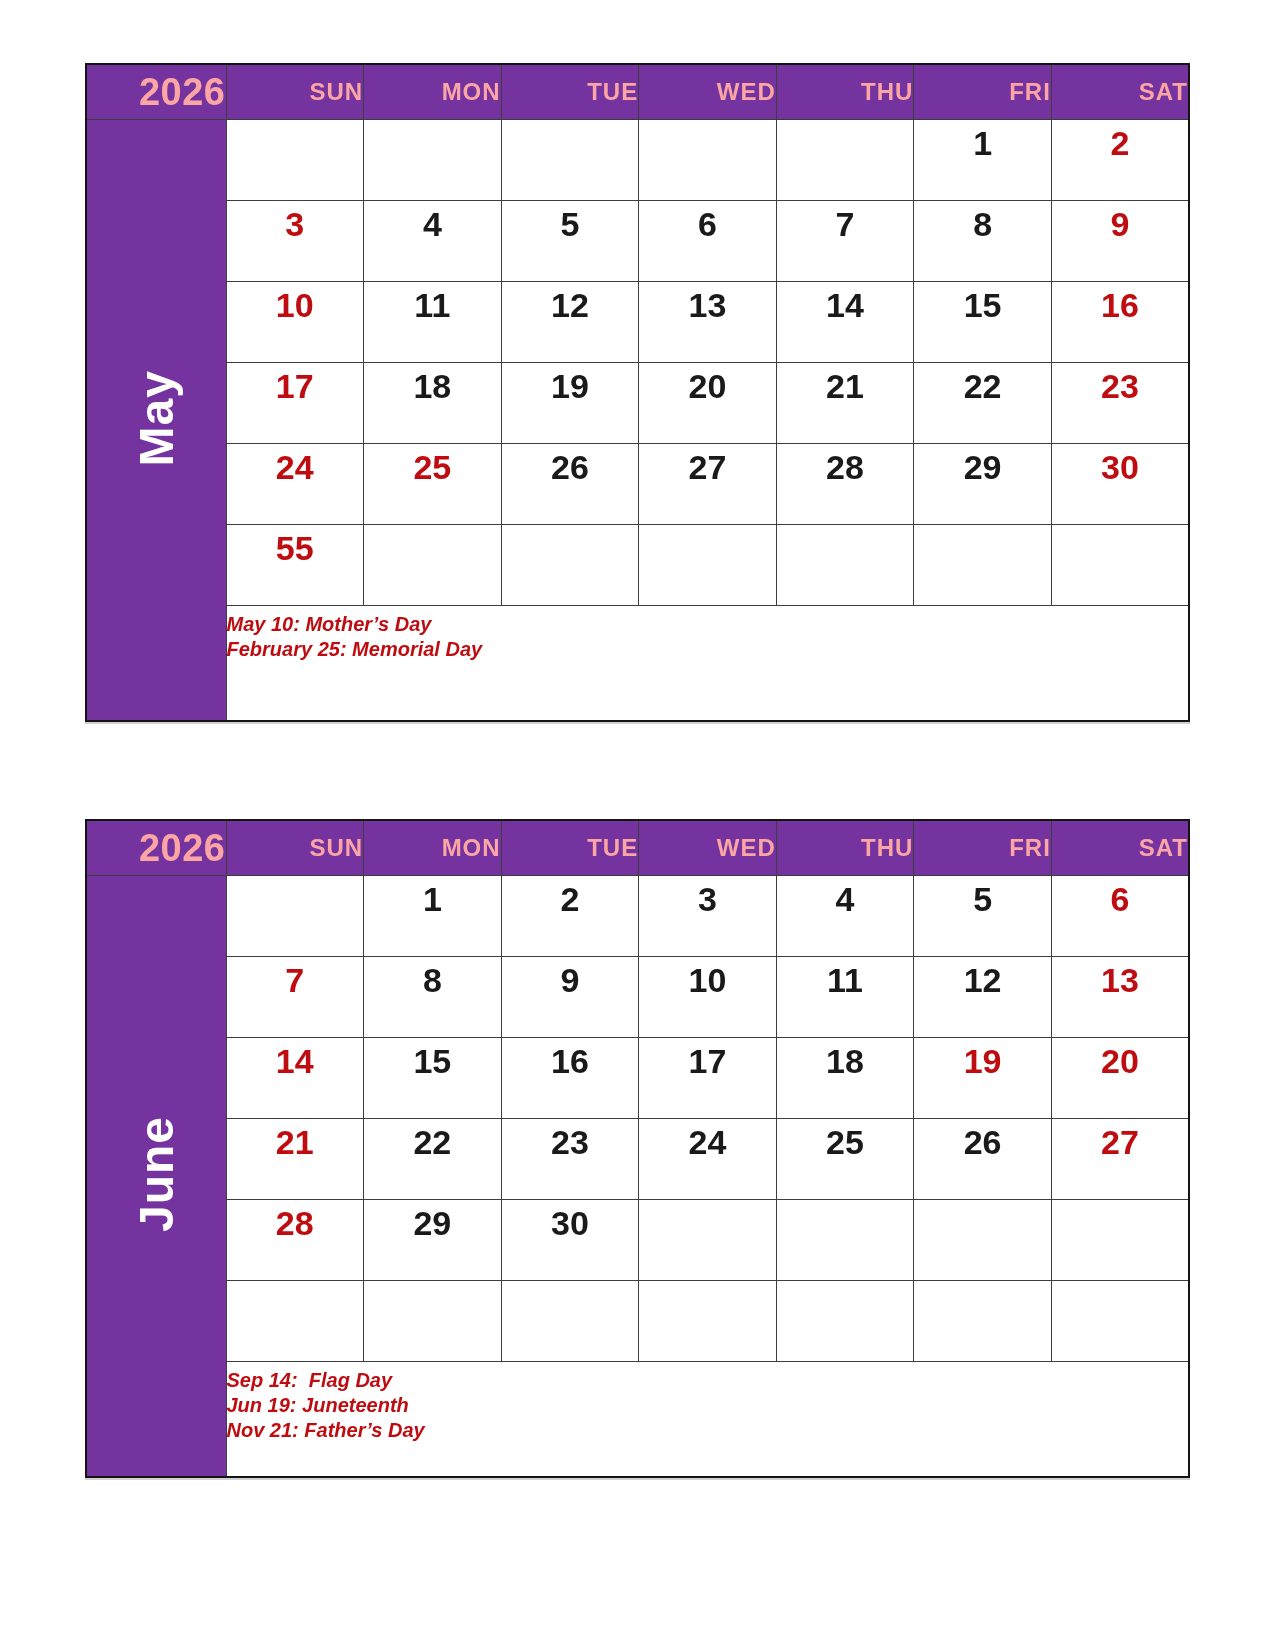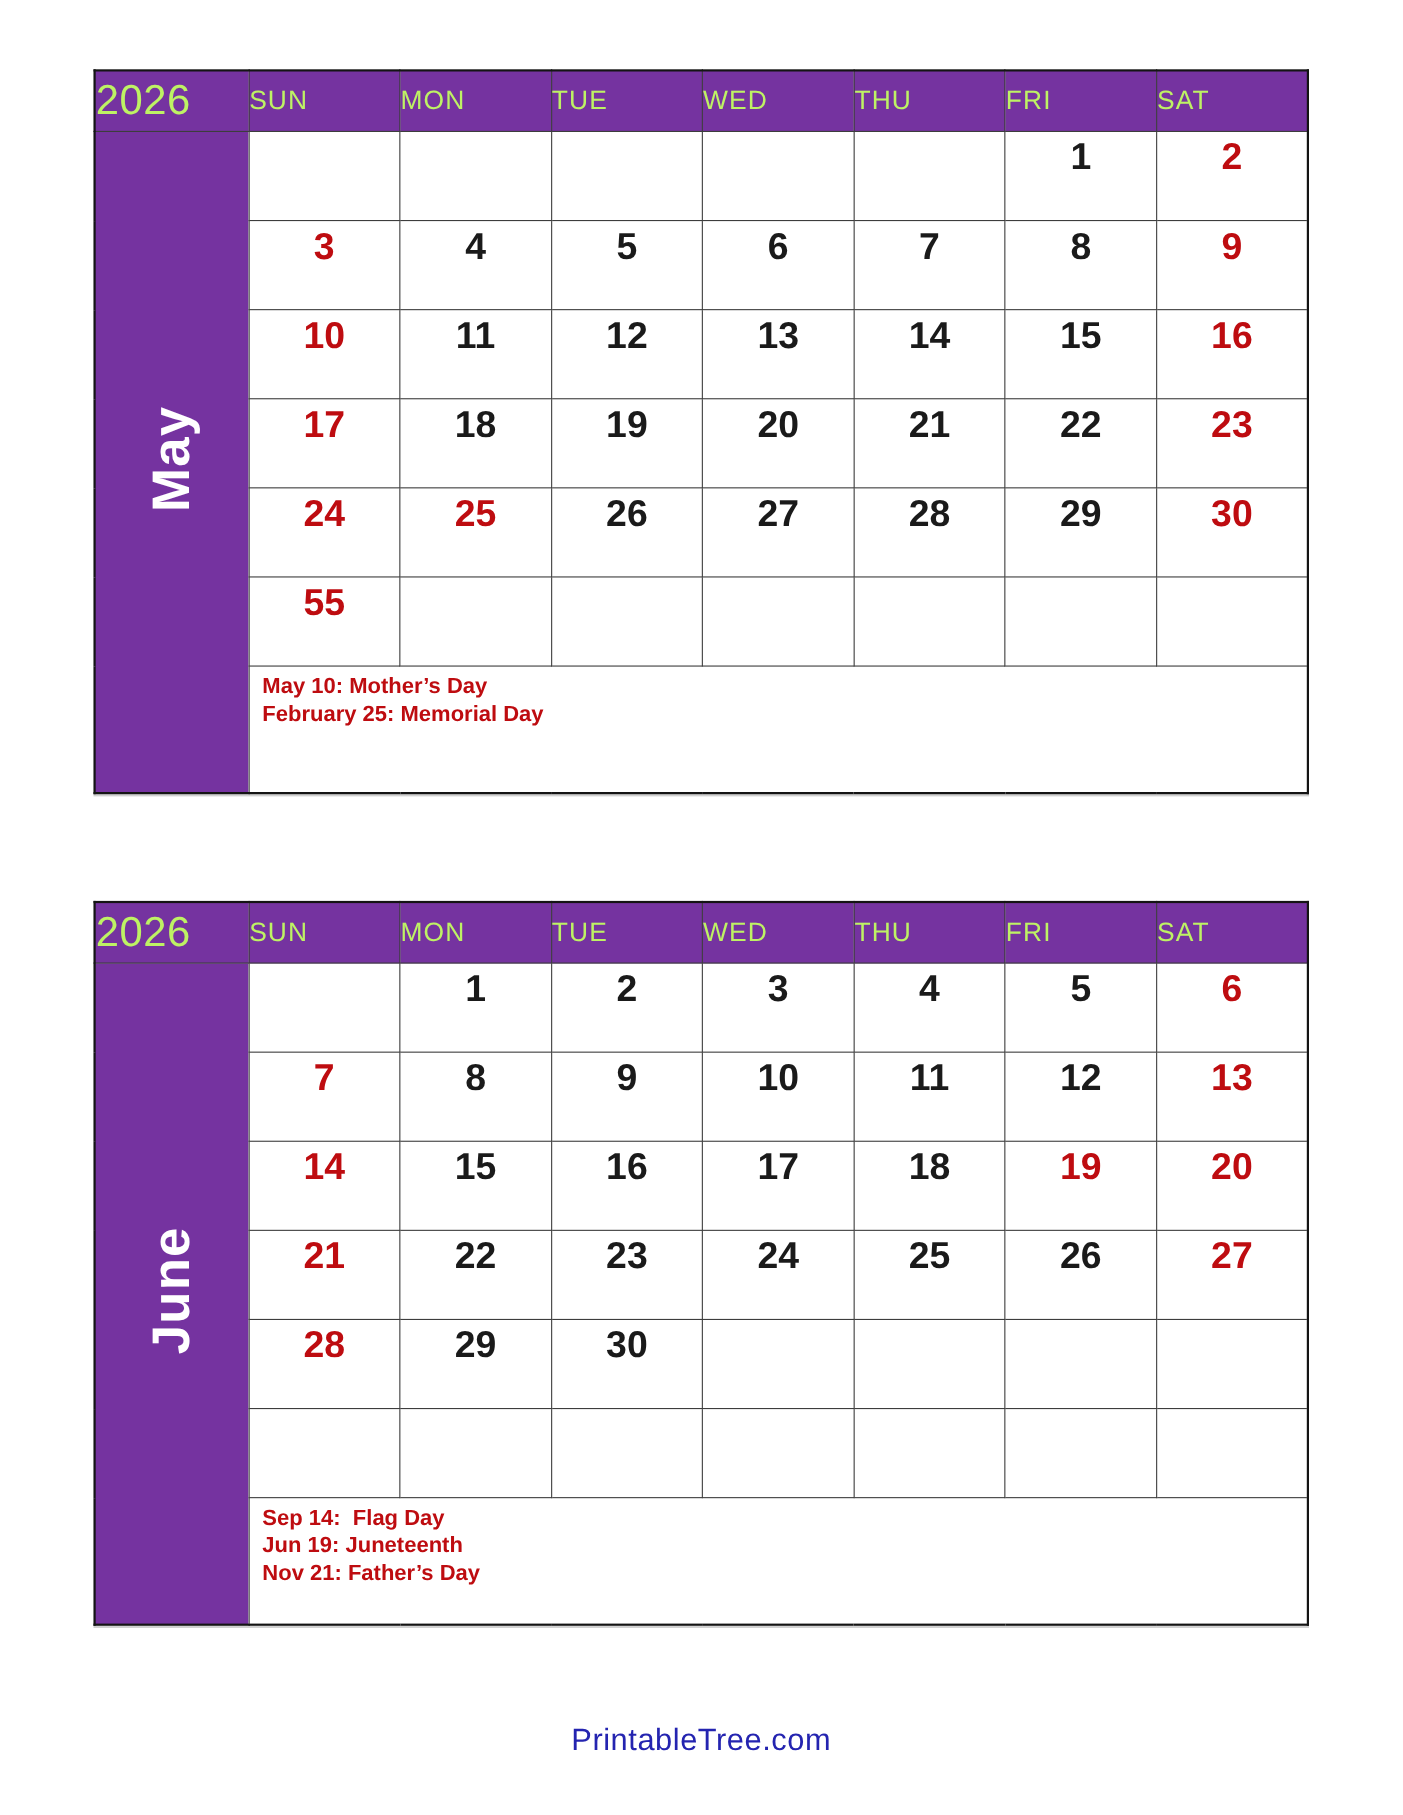--- a/index.html
+++ b/index.html
@@ -24,26 +24,26 @@
     border-collapse:collapse;
     table-layout:fixed;
     width:1105px;
     border:2px solid #141414;
     box-shadow:0 2px 0 rgba(0,0,0,0.18);
   }
   col.c-month{width:140px;}
   .cal th,.cal td{border:1px solid var(--grid);padding:0;}
   .header-row th{
     background:var(--purple);
-    color:#bef264;
+    color:#fca5a5;
     height:54px;
     font-size:24px;
-    font-weight:normal;
+    font-weight:bold;
     letter-spacing:1px;
-    text-align:left;
+    text-align:right;
     vertical-align:middle;
   }
   th.year-cell{font-size:38px;letter-spacing:0.5px;}
   tr.date-row{height:81px;}
   td.day-cell,td.day-cell-empty{
     vertical-align:top;
     text-align:center;
     font-size:34px;
     font-weight:bold;
     color:var(--ink);
@@ -69,22 +69,22 @@
     height:108px;
     vertical-align:top;
     padding-top:6px;
     background:#ffffff;
   }
   .holiday-note{
     color:var(--red);
     font-weight:bold;
     font-size:20px;
     line-height:25px;
-    padding-left:12px;
     white-space:pre-wrap;
+    font-style:italic;
   }
   .footer{
     position:absolute;
     left:0;right:0;top:1566px;
     text-align:center;
     color:var(--blue);
     font-size:28px;
     letter-spacing:0.5px;
   }
 </style>
@@ -255,15 +255,14 @@
             <td colspan="7">
               <div class="holiday-note">Sep 14:  Flag Day</div>
               <div class="holiday-note">Jun 19: Juneteenth</div>
               <div class="holiday-note">Nov 21: Father’s Day</div>
             </td>
           </tr>
         </tbody>
     </table>
   </section>
 
-  <div class="footer">PrintableTree.com</div>
 
 </div>
 
 </body></html>

